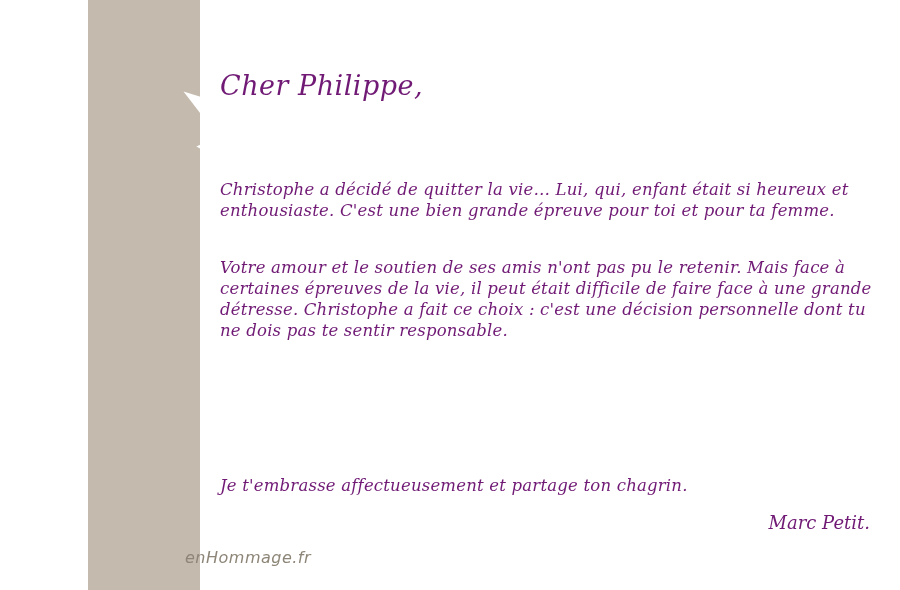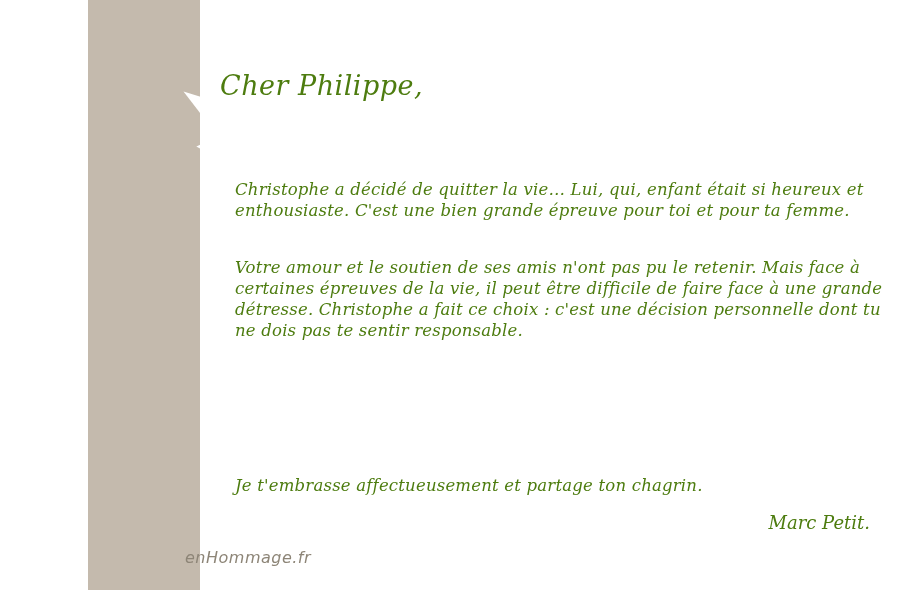--- a/index.html
+++ b/index.html
@@ -40,36 +40,36 @@
     font-size: 16px;
     letter-spacing: 0.5px;
     white-space: nowrap;
   }
   .letter {
     position: absolute;
     left: 220px;
     top: 0;
     width: 655px;
     height: 590px;
-    color: #4d7c0f;
+    color: #701a75;
   }
   .script {
     font-family: "DejaVu Serif", serif;
     font-style: italic;
   }
   .greeting {
     position: absolute;
     left: 0;
     top: 70px;
     font-size: 27px;
     letter-spacing: 0.5px;
   }
   .para {
     position: absolute;
-    left: 15px;
+    left: 0;
     width: 655px;
     font-size: 16.5px;
     line-height: 21px;
     letter-spacing: 0.2px;
   }
   .para-0 { top: 162px; }
   .para-1 { top: 240px; }
   .para-2 { top: 340px; }
   .para-3 { top: 396px; }
   .para-4 { top: 458px; font-style: italic; }
@@ -114,21 +114,21 @@
 
     <div class="site-footer">enHommage.fr</div>
   </div>
 
   <div class="letter">
 
     <div class="greeting script">Cher Philippe,</div>
 
     <p class="para para-0 script">Christophe a décidé de quitter la vie… Lui, qui, enfant était si heureux et enthousiaste. C'est une bien grande épreuve pour toi et pour ta femme.</p>
 
-    <p class="para para-1 script">Votre amour et le soutien de ses amis n'ont pas pu le retenir. Mais face à certaines épreuves de la vie, il peut être difficile de faire face à une grande détresse. Christophe a fait ce choix : c'est une décision personnelle dont tu ne dois pas te sentir responsable.</p>
+    <p class="para para-1 script">Votre amour et le soutien de ses amis n'ont pas pu le retenir. Mais face à certaines épreuves de la vie, il peut était difficile de faire face à une grande détresse. Christophe a fait ce choix : c'est une décision personnelle dont tu ne dois pas te sentir responsable.</p>
 
 
 
     <p class="para para-4 script">Je t'embrasse affectueusement et partage ton chagrin.</p>
 
     <div class="signature script">Marc Petit.</div>
   </div>
 
 </div>
 

